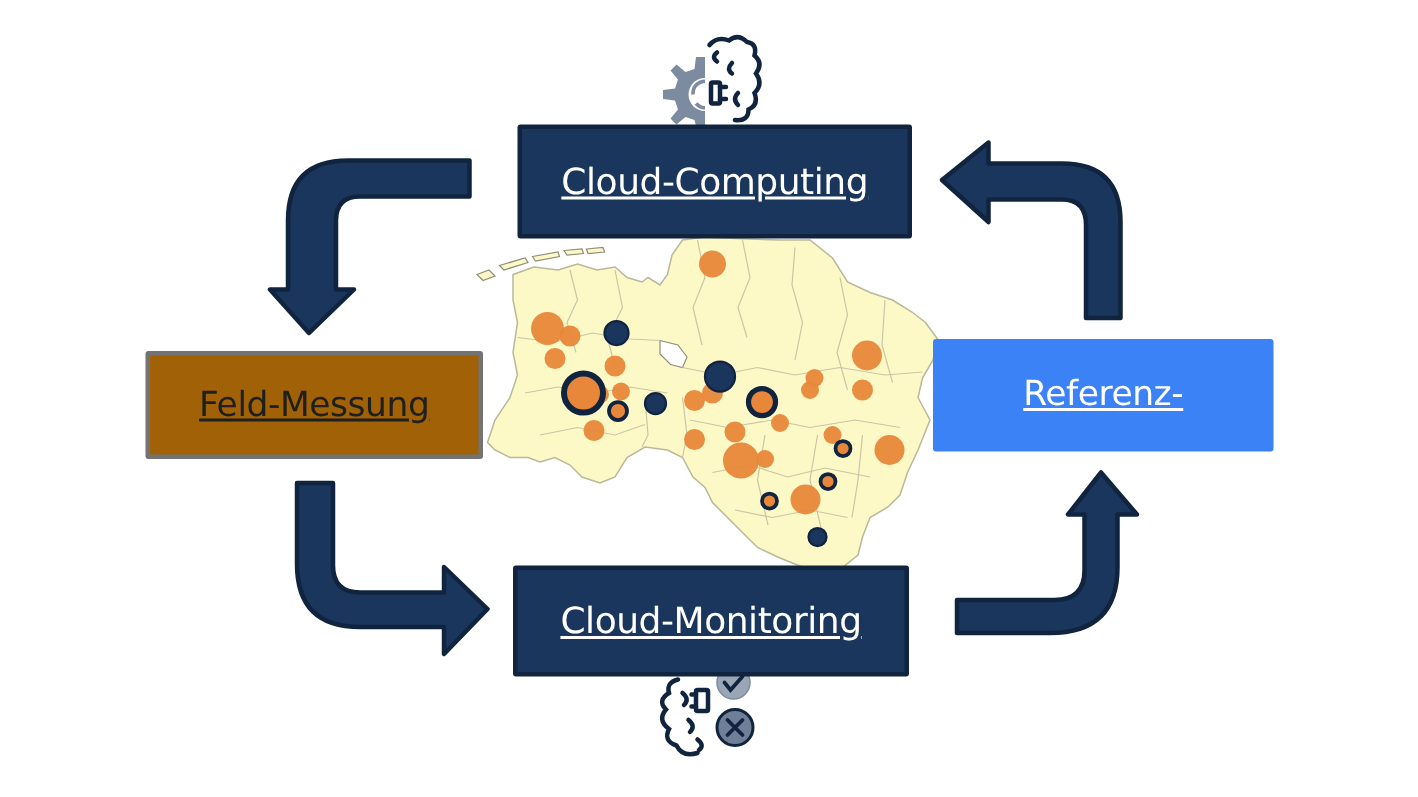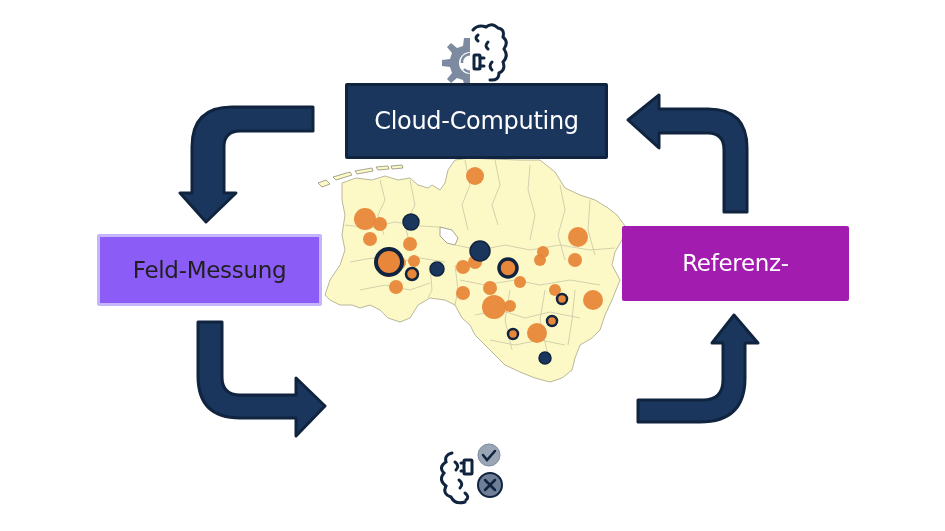--- a/index.html
+++ b/index.html
@@ -2,25 +2,25 @@
 <html><head>
   <meta charset="utf-8">
   <style>
     html, body { margin: 0; padding: 0; background: #ffffff; }
     body { width: 945px; height: 531px; position: relative; overflow: hidden;
            font-family: "Liberation Sans", sans-serif; }
     .stage { position: absolute; left: 0; top: 0; width: 945px; height: 531px; }
     .box {
       position: absolute; display: flex; align-items: center; justify-content: center;
       text-align: left; box-sizing: border-box; font-size: 24px; line-height: 31px;
-      font-family: "DejaVu Sans", sans-serif; letter-spacing: -0.3px;
+      font-family: "DejaVu Sans", sans-serif; letter-spacing: -0.3px; text-decoration: underline;
     }
     .box.dark { background: #1a365d; color: #ffffff; border: 3px solid #10243f; border-radius: 2px; }
-    .box.white { background: #8b5cf6; color: #1f1f1f; border: 3px solid #c4b5fd; border-radius: 2px; }
-    .box.green { background: #a21caf; color: #ffffff; border-radius: 2px; }
+    .box.white { background: #a16207; color: #1f1f1f; border: 3px solid #737373; border-radius: 2px; }
+    .box.green { background: #3b82f6; color: #ffffff; border-radius: 2px; }
     #box-cloud-computing { left: 345px; top: 83px; width: 263px; height: 76px; }
     #box-feld-messung { left: 97px; top: 234px; width: 225px; height: 72px; font-size: 23px; }
     #box-referenz { left: 622px; top: 226px; width: 227px; height: 75px; font-size: 23px; }
     #box-cloud-monitoring { left: 342px; top: 377px; width: 264px; height: 74px; }
     svg.layer { position: absolute; left: 0; top: 0; }
   </style>
 </head>
 <body>
 
 <div class="stage">
@@ -154,13 +154,16 @@
     <span>Cloud-Computing</span>
   </div>
   <div id="box-feld-messung" class="box white">
     <span>Feld-Messung</span>
   </div>
   <div id="box-referenz" class="box green">
     <span>
       <span>Referenz-</span><br>
     </span>
   </div>
+  <div id="box-cloud-monitoring" class="box dark">
+    <span>Cloud-Monitoring</span>
+  </div>
 </div>
 
 </body></html>

